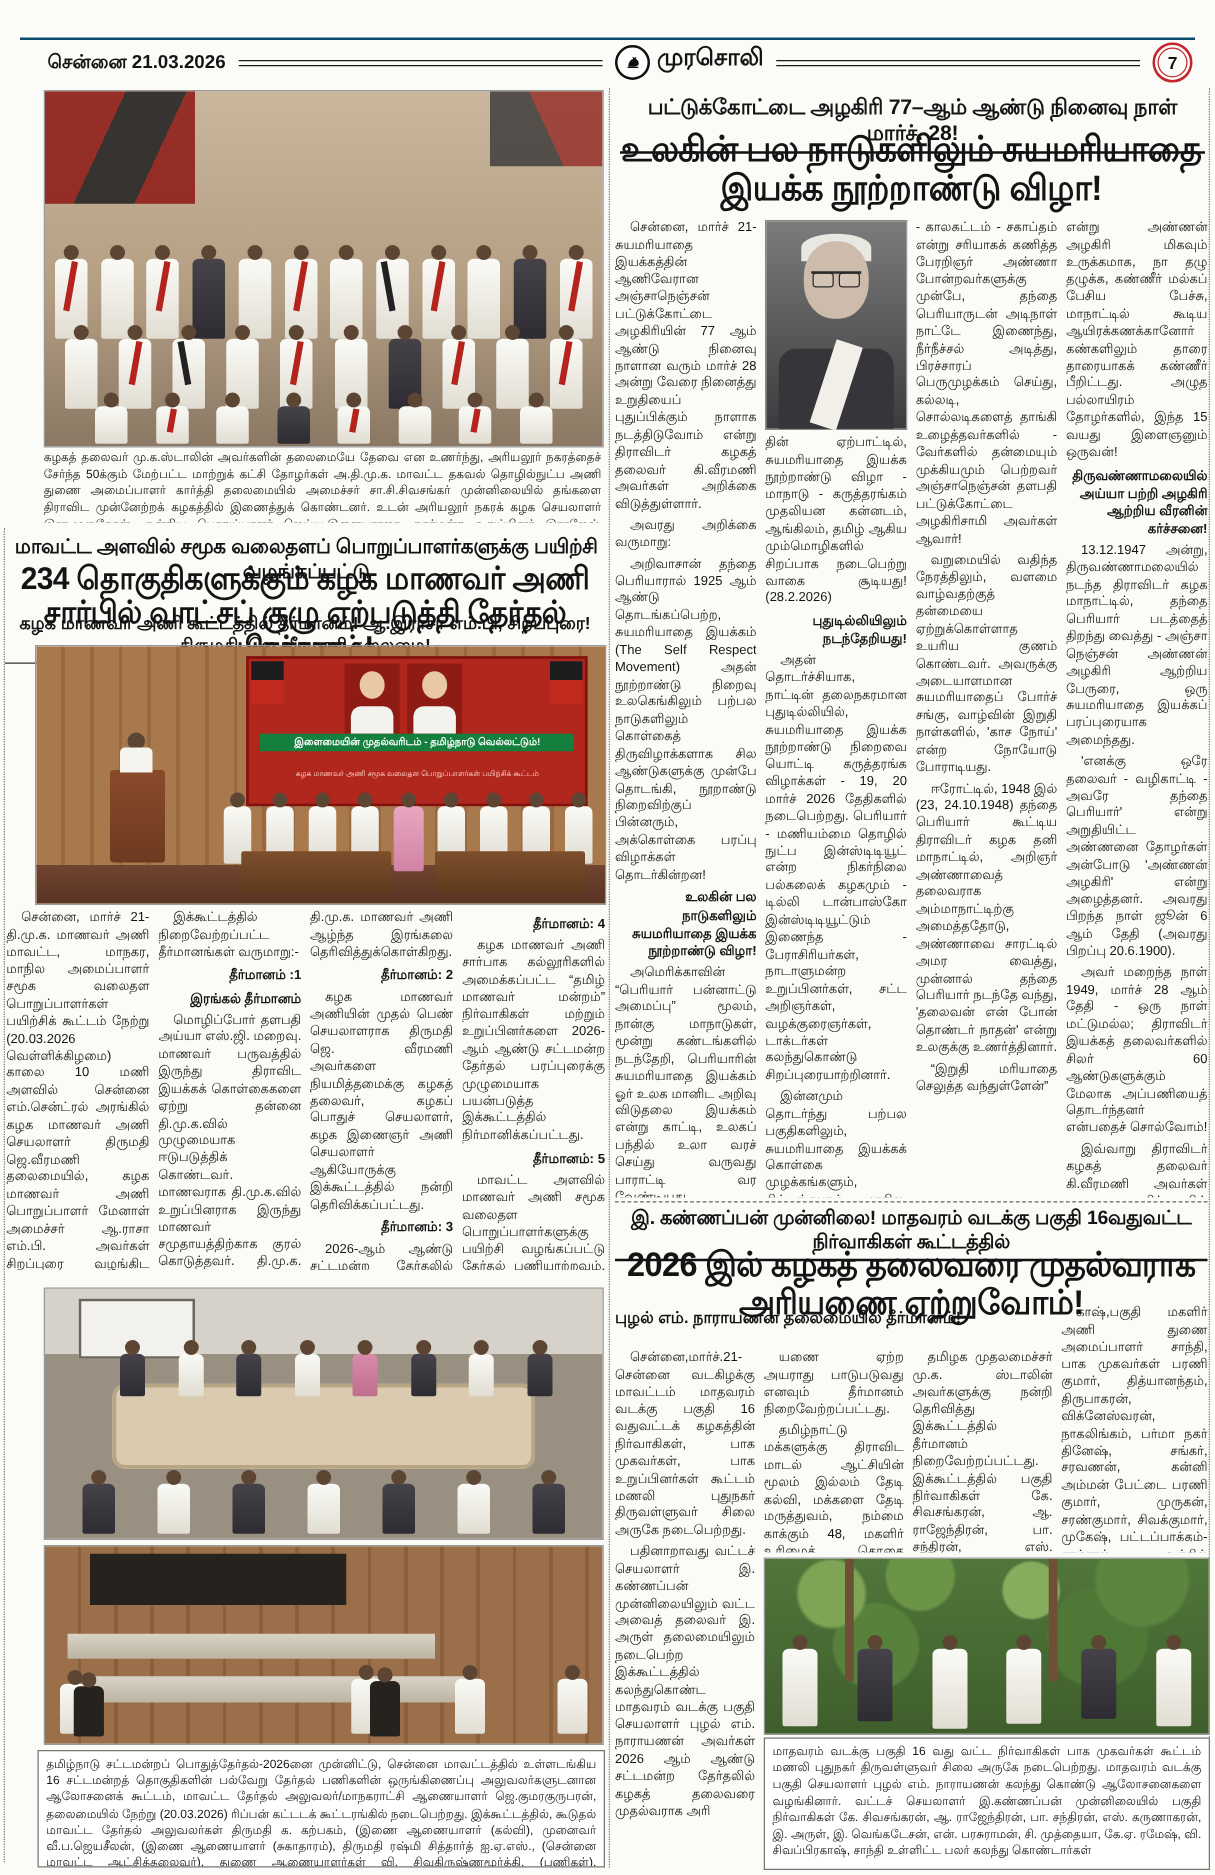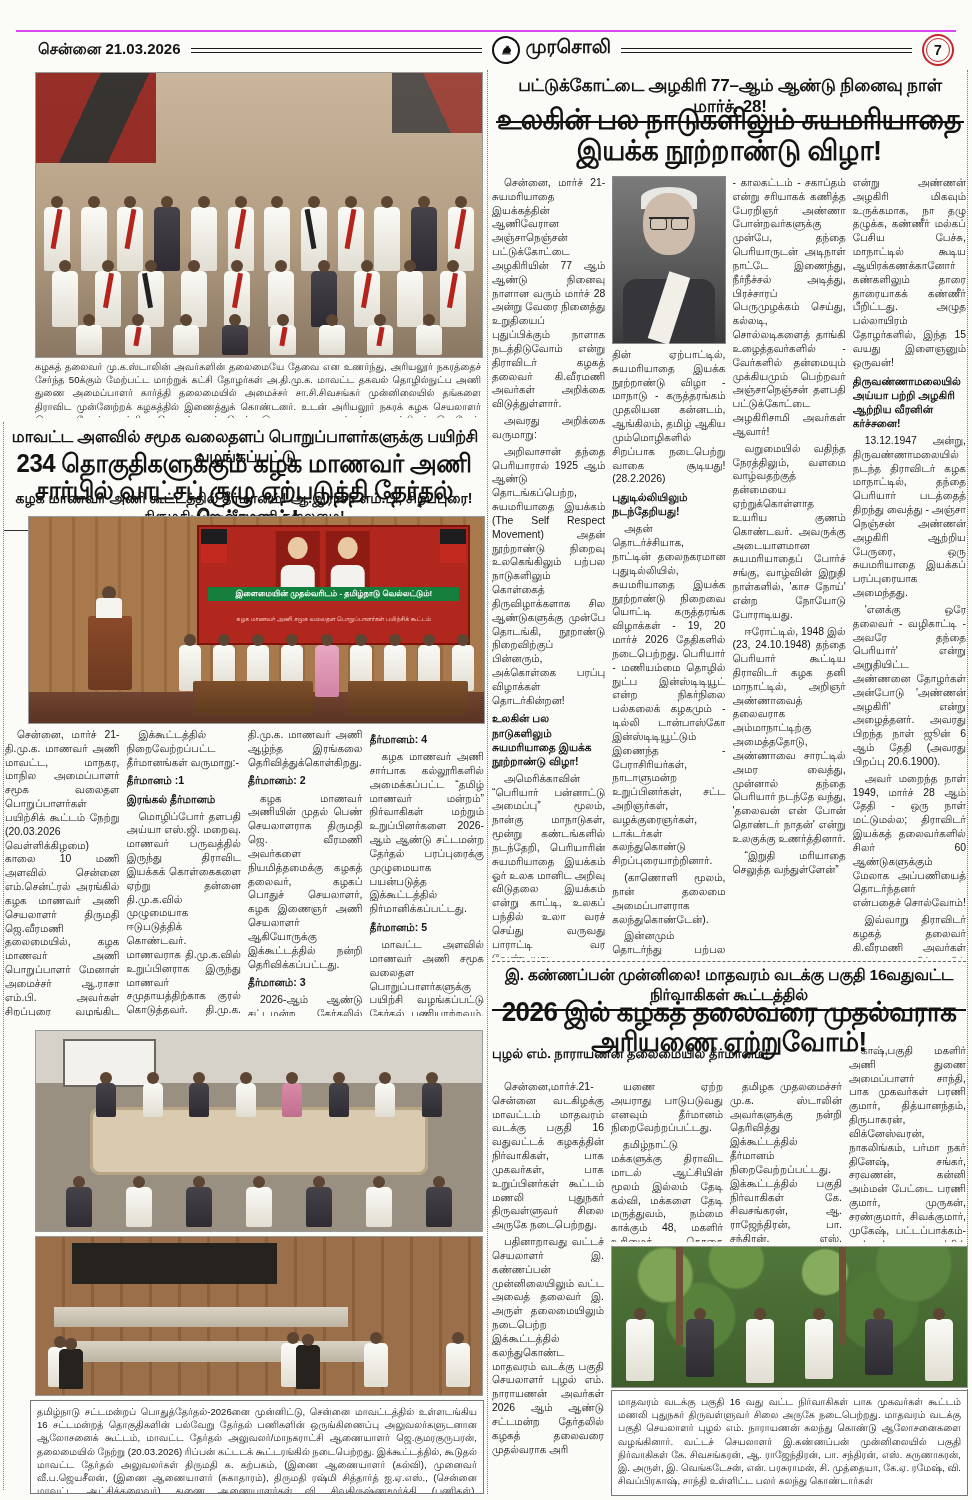--- a/index.html
+++ b/index.html
@@ -1,38 +1,38 @@
 <!DOCTYPE html>
 <html><head>
 <meta charset="utf-8">
 <style>
   html,body{margin:0;padding:0;background:#e8e8e4;}
   .page{position:relative;width:972px;height:1500px;background:#fbfbf8;margin:0 auto;
         font-family:"Liberation Sans",sans-serif;color:#141414;overflow:hidden;}
   
-  .header{position:absolute;left:16px;right:16px;top:30px;height:36px;border-top:2px solid #d946ef;}
+  .header{position:absolute;left:16px;right:16px;top:30px;height:36px;border-top:2px solid #0c4a6e;}
   .header-row{display:flex;align-items:center;height:100%;}
   .hline{flex:1;height:3px;border-top:1px solid #1a1a1a;border-bottom:1px solid #1a1a1a;margin:0 10px;}
   .date{font-size:15px;font-weight:bold;margin-left:22px;}
   .masthead{display:flex;align-items:flex-start;gap:6px;font-size:19px;font-weight:bold;}
   .emblem{width:24px;height:24px;border-radius:50%;border:2px solid #111;display:flex;align-items:center;justify-content:center;background:#fff;}
   .pageno{width:28px;height:28px;border-radius:50%;border:2px solid #c2272d;display:flex;align-items:center;justify-content:center;margin-right:2px;}
   .pageno span{width:22px;height:22px;border-radius:50%;border:1px solid #c2272d;display:flex;align-items:center;justify-content:center;font-weight:bold;font-size:14px;}
   
   .vdot{position:absolute;border-left:1px dotted #777;}
   .hdash{position:absolute;border-top:1px dashed #666;}
   
   .kicker{position:absolute;text-align:center;font-weight:bold;font-size:17px;border-bottom:2px solid #111;padding-bottom:3px;letter-spacing:-0.2px;}
   .bigh{position:absolute;text-align:center;font-weight:900;font-size:26px;letter-spacing:-0.5px;line-height:1.1;transform:scaleY(1.05);}
   .deck{position:absolute;text-align:center;font-weight:bold;font-size:15px;}
   .cols{position:absolute;display:flex;gap:7px;}
   .col{flex:1 1 0;font-size:10.4px;line-height:1.33;text-align:justify;overflow:hidden;}
   .col p{margin:0 0 3px 0;text-indent:12px;}
   .col .nol{text-indent:0;}
-  .sub{font-weight:bold;text-align:left;font-size:10.6px;margin:4px 0;text-indent:0 !important;}
+  .sub{font-weight:bold;text-align:right;font-size:10.6px;margin:4px 0;text-indent:0 !important;}
   .abscol{position:absolute;font-size:10.4px;line-height:1.33;text-align:justify;overflow:hidden;}
   .abscol p{margin:0 0 3px 0;text-indent:12px;}
   .caption{position:absolute;font-size:9.6px;line-height:1.38;text-align:justify;overflow:hidden;}
   .capbox{border:1px solid #777;padding:4px 6px;background:#fff;}
   
   .photo{position:absolute;overflow:hidden;border:1px solid #999;}
   .figrow{position:absolute;display:flex;justify-content:space-between;}
   .fig{position:relative;background:linear-gradient(#fafaf6,#e1ddd2);border-radius:5px 5px 2px 2px;width:26px;height:64px;}
   .fig::before{content:"";position:absolute;top:-11px;left:50%;transform:translateX(-50%);width:12px;height:12px;border-radius:50%;background:#5d4533;}
   .fig.dark{background:linear-gradient(#46424a,#2e2b32);}
@@ -172,21 +172,20 @@
       <div class="portrait">
         <div class="hair"></div>
         <div class="face"></div>
         <div class="glasses"></div>
         <div class="body"></div>
         <div class="shawl"></div>
       </div>
       <p class="nol">தின் ஏற்பாட்டில், சுயமரியாதை இயக்க நூற்றாண்டு விழா - மாநாடு - கருத்தரங்கம் முதலியன கன்னடம், ஆங்கிலம், தமிழ் ஆகிய மும்மொழிகளில் சிறப்பாக நடைபெற்று வாகை சூடியது! (28.2.2026)</p>
       <div class="sub">புதுடில்லியிலும் நடந்தேறியது!</div>
       <p>அதன் தொடர்ச்சியாக, நாட்டின் தலைநகரமான புதுடில்லியில், சுயமரியாதை இயக்க நூற்றாண்டு நிறைவை யொட்டி கருத்தரங்க விழாக்கள் - 19, 20 மார்ச் 2026 தேதிகளில் நடைபெற்றது. பெரியார் - மணியம்மை தொழில் நுட்ப இன்ஸ்டிடியூட் என்ற நிகர்நிலை பல்கலைக் கழகமும் - டில்லி டான்பாஸ்கோ இன்ஸ்டிடியூட்டும் இணைந்த - பேராசிரியர்கள், நாடாளுமன்ற உறுப்பினர்கள், சட்ட அறிஞர்கள், வழக்குரைஞர்கள், டாக்டர்கள் கலந்துகொண்டு சிறப்புரையாற்றினார்.</p>
-      <p>(காணொளி மூலம், நான் தலைமை அமைப்பாளராக கலந்துகொண்டேன்).</p>
       <p>இன்னமும் தொடர்ந்து பற்பல பகுதிகளிலும், சுயமரியாதை இயக்கக் கொள்கை முழக்கங்களும், திட்டங்களும், மாநில, ஒன்றிய அரசுகளால் ஏற்று சட்ட வடிவங்களும் பெற்றிருக்கின்றன.</p>
 
     </div>
     <div class="col">
       <p class="nol">- காலகட்டம் - சகாப்தம் என்று சரியாகக் கணித்த பேரறிஞர் அண்ணா போன்றவர்களுக்கு முன்பே, தந்தை பெரியாருடன் அடிநாள் நாட்டே இணைந்து, நீர்நீச்சல் அடித்து, பிரச்சாரப் பெருமுழக்கம் செய்து, கல்லடி, சொல்லடிகளைத் தாங்கி உழைத்தவர்களில் - வேர்களில் தன்மையும் முக்கியமும் பெற்றவர் அஞ்சாநெஞ்சன் தளபதி பட்டுக்கோட்டை அழகிரிசாமி அவர்கள் ஆவார்!</p>
       <p>வறுமையில் வதிந்த நேரத்திலும், வளமை வாழ்வதற்குத் தன்மையை ஏற்றுக்கொள்ளாத உயரிய குணம் கொண்டவர். அவருக்கு அடையாளமான சுயமரியாதைப் போர்ச் சங்கு, வாழ்வின் இறுதி நாள்களில், 'காச நோய்' என்ற நோயோடு போராடியது.</p>
       <p>ஈரோட்டில், 1948 இல் (23, 24.10.1948) தந்தை பெரியார் கூட்டிய திராவிடர் கழக தனி மாநாட்டில், அறிஞர் அண்ணாவைத் தலைவராக அம்மாநாட்டிற்கு அமைத்ததோடு, அண்ணாவை சாரட்டில் அமர வைத்து, முன்னால் தந்தை பெரியார் நடந்தே வந்து, 'தலைவன் என் போன் தொண்டர் நாதன்' என்று உலகுக்கு உணர்த்தினார்.</p>
       <p>“இறுதி மரியாதை செலுத்த வந்துள்ளேன்”</p>
     </div>
     <div class="col">

